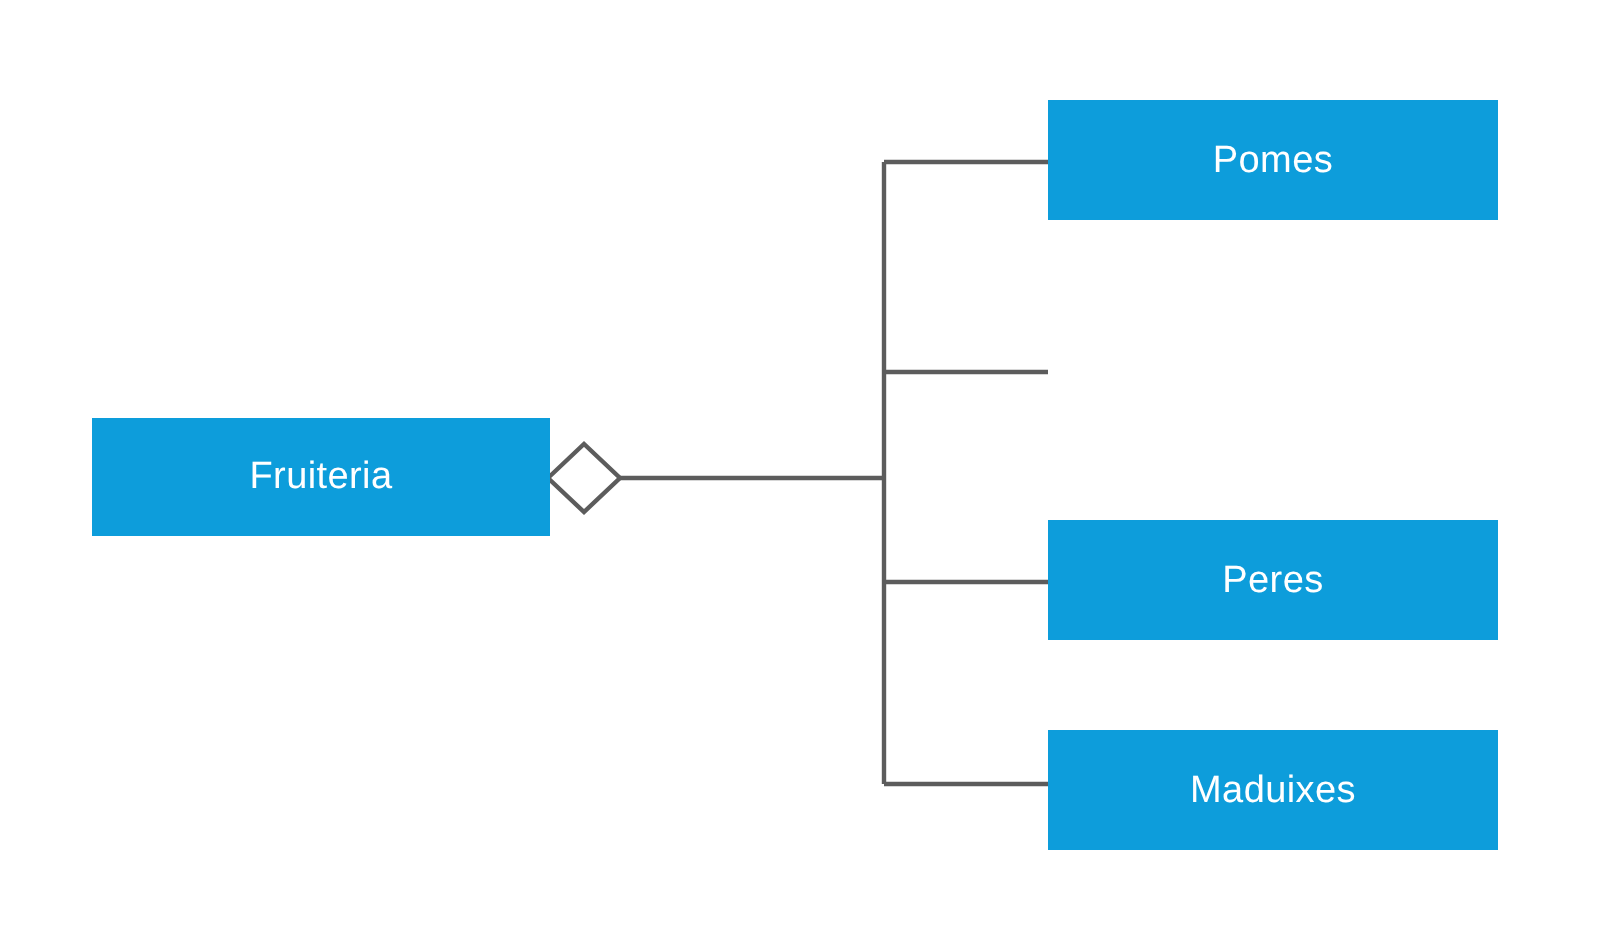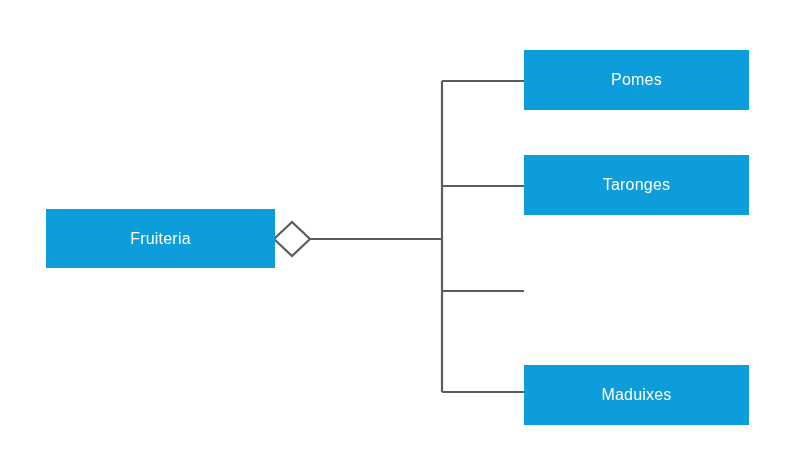--- a/index.html
+++ b/index.html
@@ -28,21 +28,21 @@
   }
   .node {
     position: absolute;
     display: flex;
     align-items: center;
     justify-content: center;
     box-sizing: border-box;
     background: #0d9ddb;
     color: #ffffff;
     font-family: "Liberation Sans", sans-serif;
-    font-size: 16px;
+    font-size: 19px;
     font-weight: 400;
     letter-spacing: 0.2px;
     line-height: 1;
     white-space: nowrap;
     user-select: none;
   }
   .node-label {
     display: block;
   }
   #node-parent {
@@ -83,22 +83,22 @@
   </svg>
 
   <div class="node" id="node-parent">
     <span class="node-label">Fruiteria</span>
   </div>
 
   <div class="node node-child" id="node-child-0">
     <span class="node-label">Pomes</span>
   </div>
 
-  <div class="node node-child" id="node-child-1">
-    <span class="node-label">Taronges</span>
+
+  <div class="node node-child" id="node-child-2">
+    <span class="node-label">Peres</span>
   </div>
-
 
   <div class="node node-child" id="node-child-3">
     <span class="node-label">Maduixes</span>
   </div>
 
 </div>
 
 </body></html>

